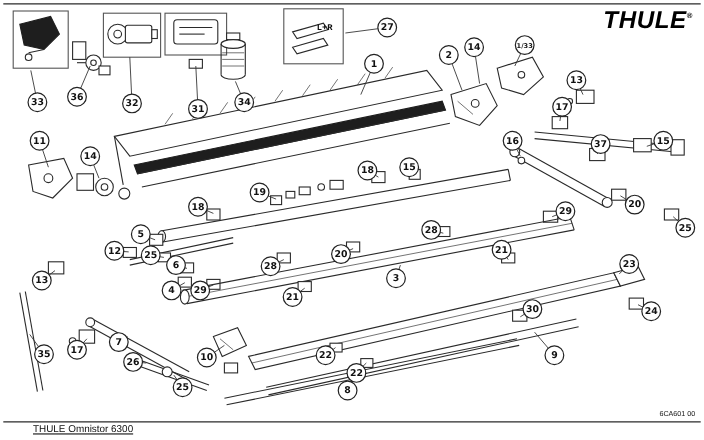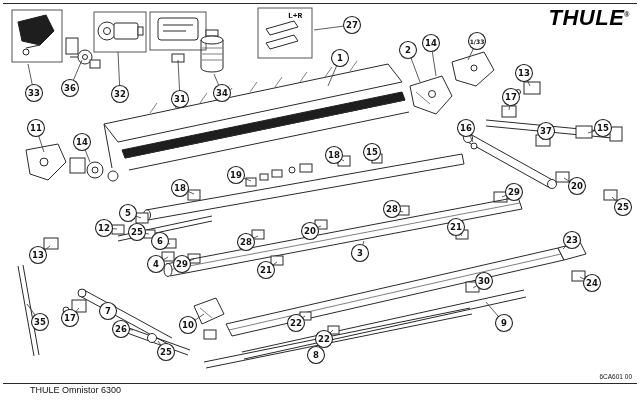--- a/index.html
+++ b/index.html
@@ -17,22 +17,22 @@
   
   .leader{stroke:#333333;stroke-width:.8;}
   .callout-circle{fill:#ffffff;stroke:#222222;stroke-width:1.1;}
   .callout-text{font-family:"DejaVu Sans",sans-serif;font-size:8.5px;font-weight:bold;
     fill:#111111;text-anchor:middle;stroke:none;}
   .callout-text.small{font-size:6px;}
   
   .logo{position:absolute;right:10px;top:5px;color:#000;
     font-style:italic;font-weight:900;font-size:22px;letter-spacing:.5px;}
   .logo sup{font-size:7px;font-style:normal;vertical-align:super;}
-  .lr-label{position:absolute;left:288px;top:11px;font-size:8px;font-weight:bold;color:#111;font-family:Liberation Mono, monospace;}
-  .title{position:absolute;left:30px;top:385px;font-size:9px;color:#111;}
+  .lr-label{position:absolute;left:288px;top:21px;font-size:8px;font-weight:bold;color:#111;font-family:Liberation Mono, monospace;}
+  .title{position:absolute;left:30px;top:385px;font-size:9px;color:#111;text-decoration:underline;}
   .doccode{position:absolute;right:8px;top:373px;font-size:6.5px;color:#111;}
 </style>
 </head>
 <body>
 
 <div class="stage">
 
   <svg id="art" class="layer" viewBox="0 0 640 400">
     <g>
       <line x1="3" y1="3.5" x2="637" y2="3.5"></line>

